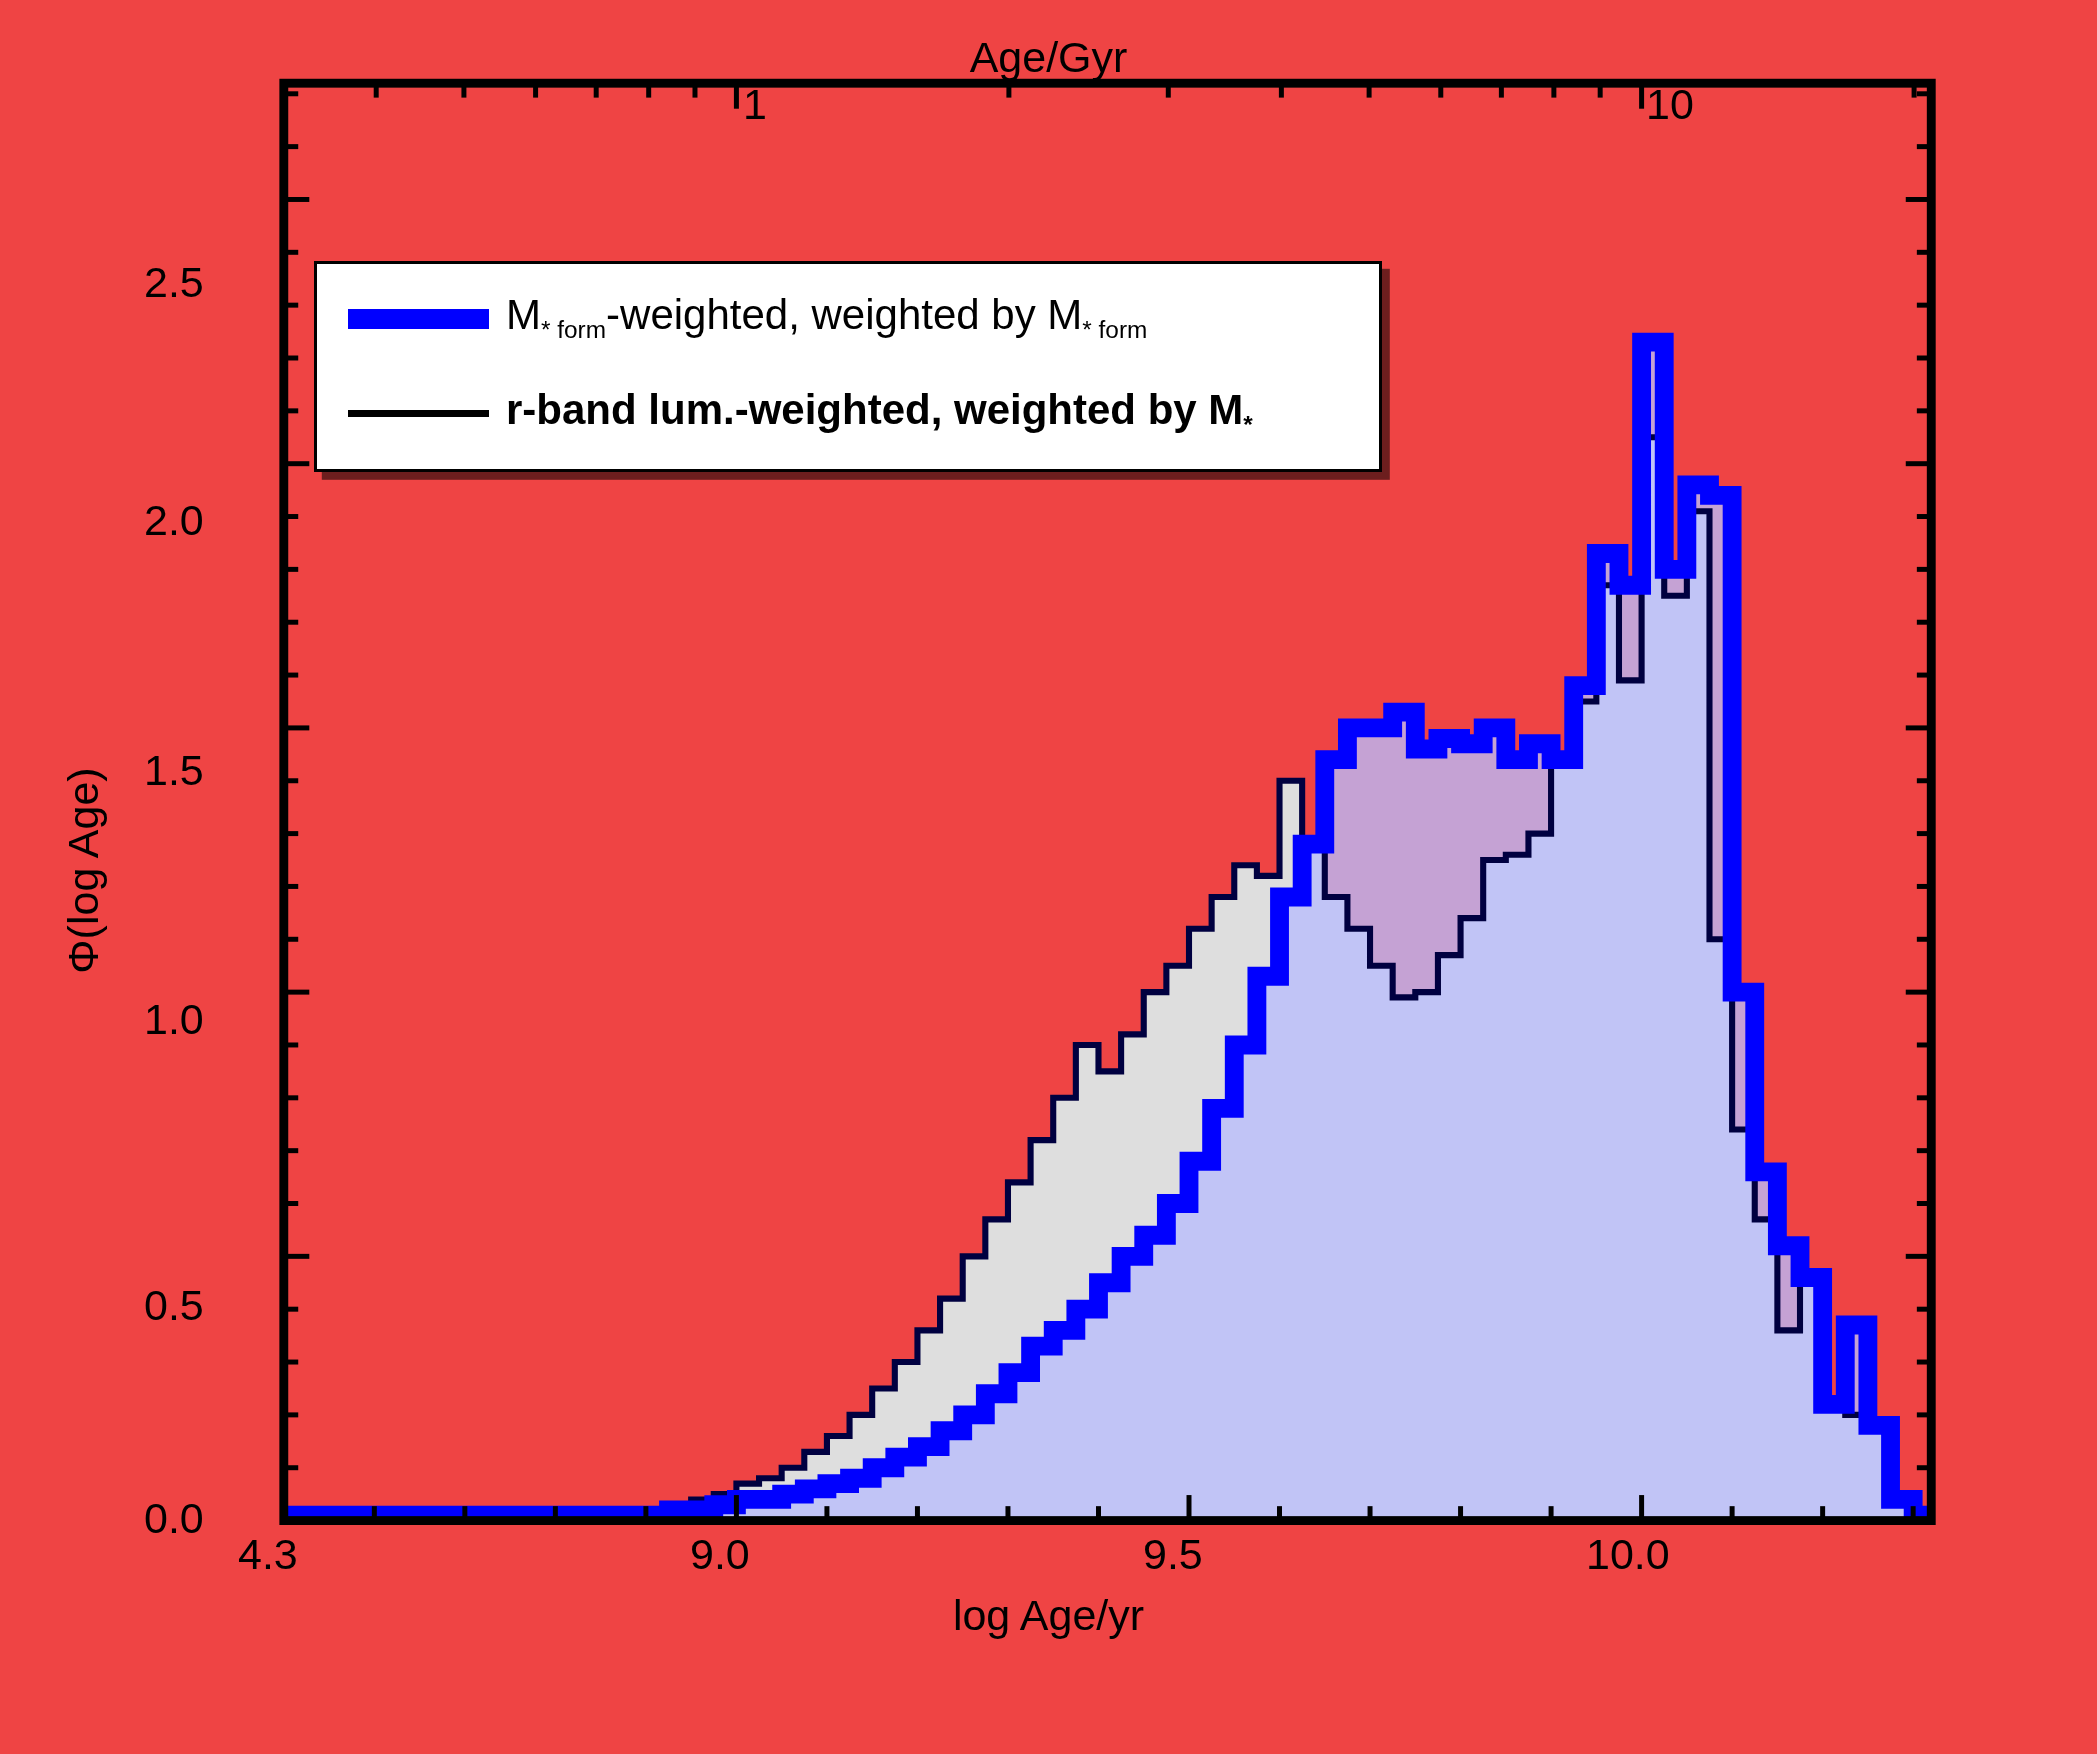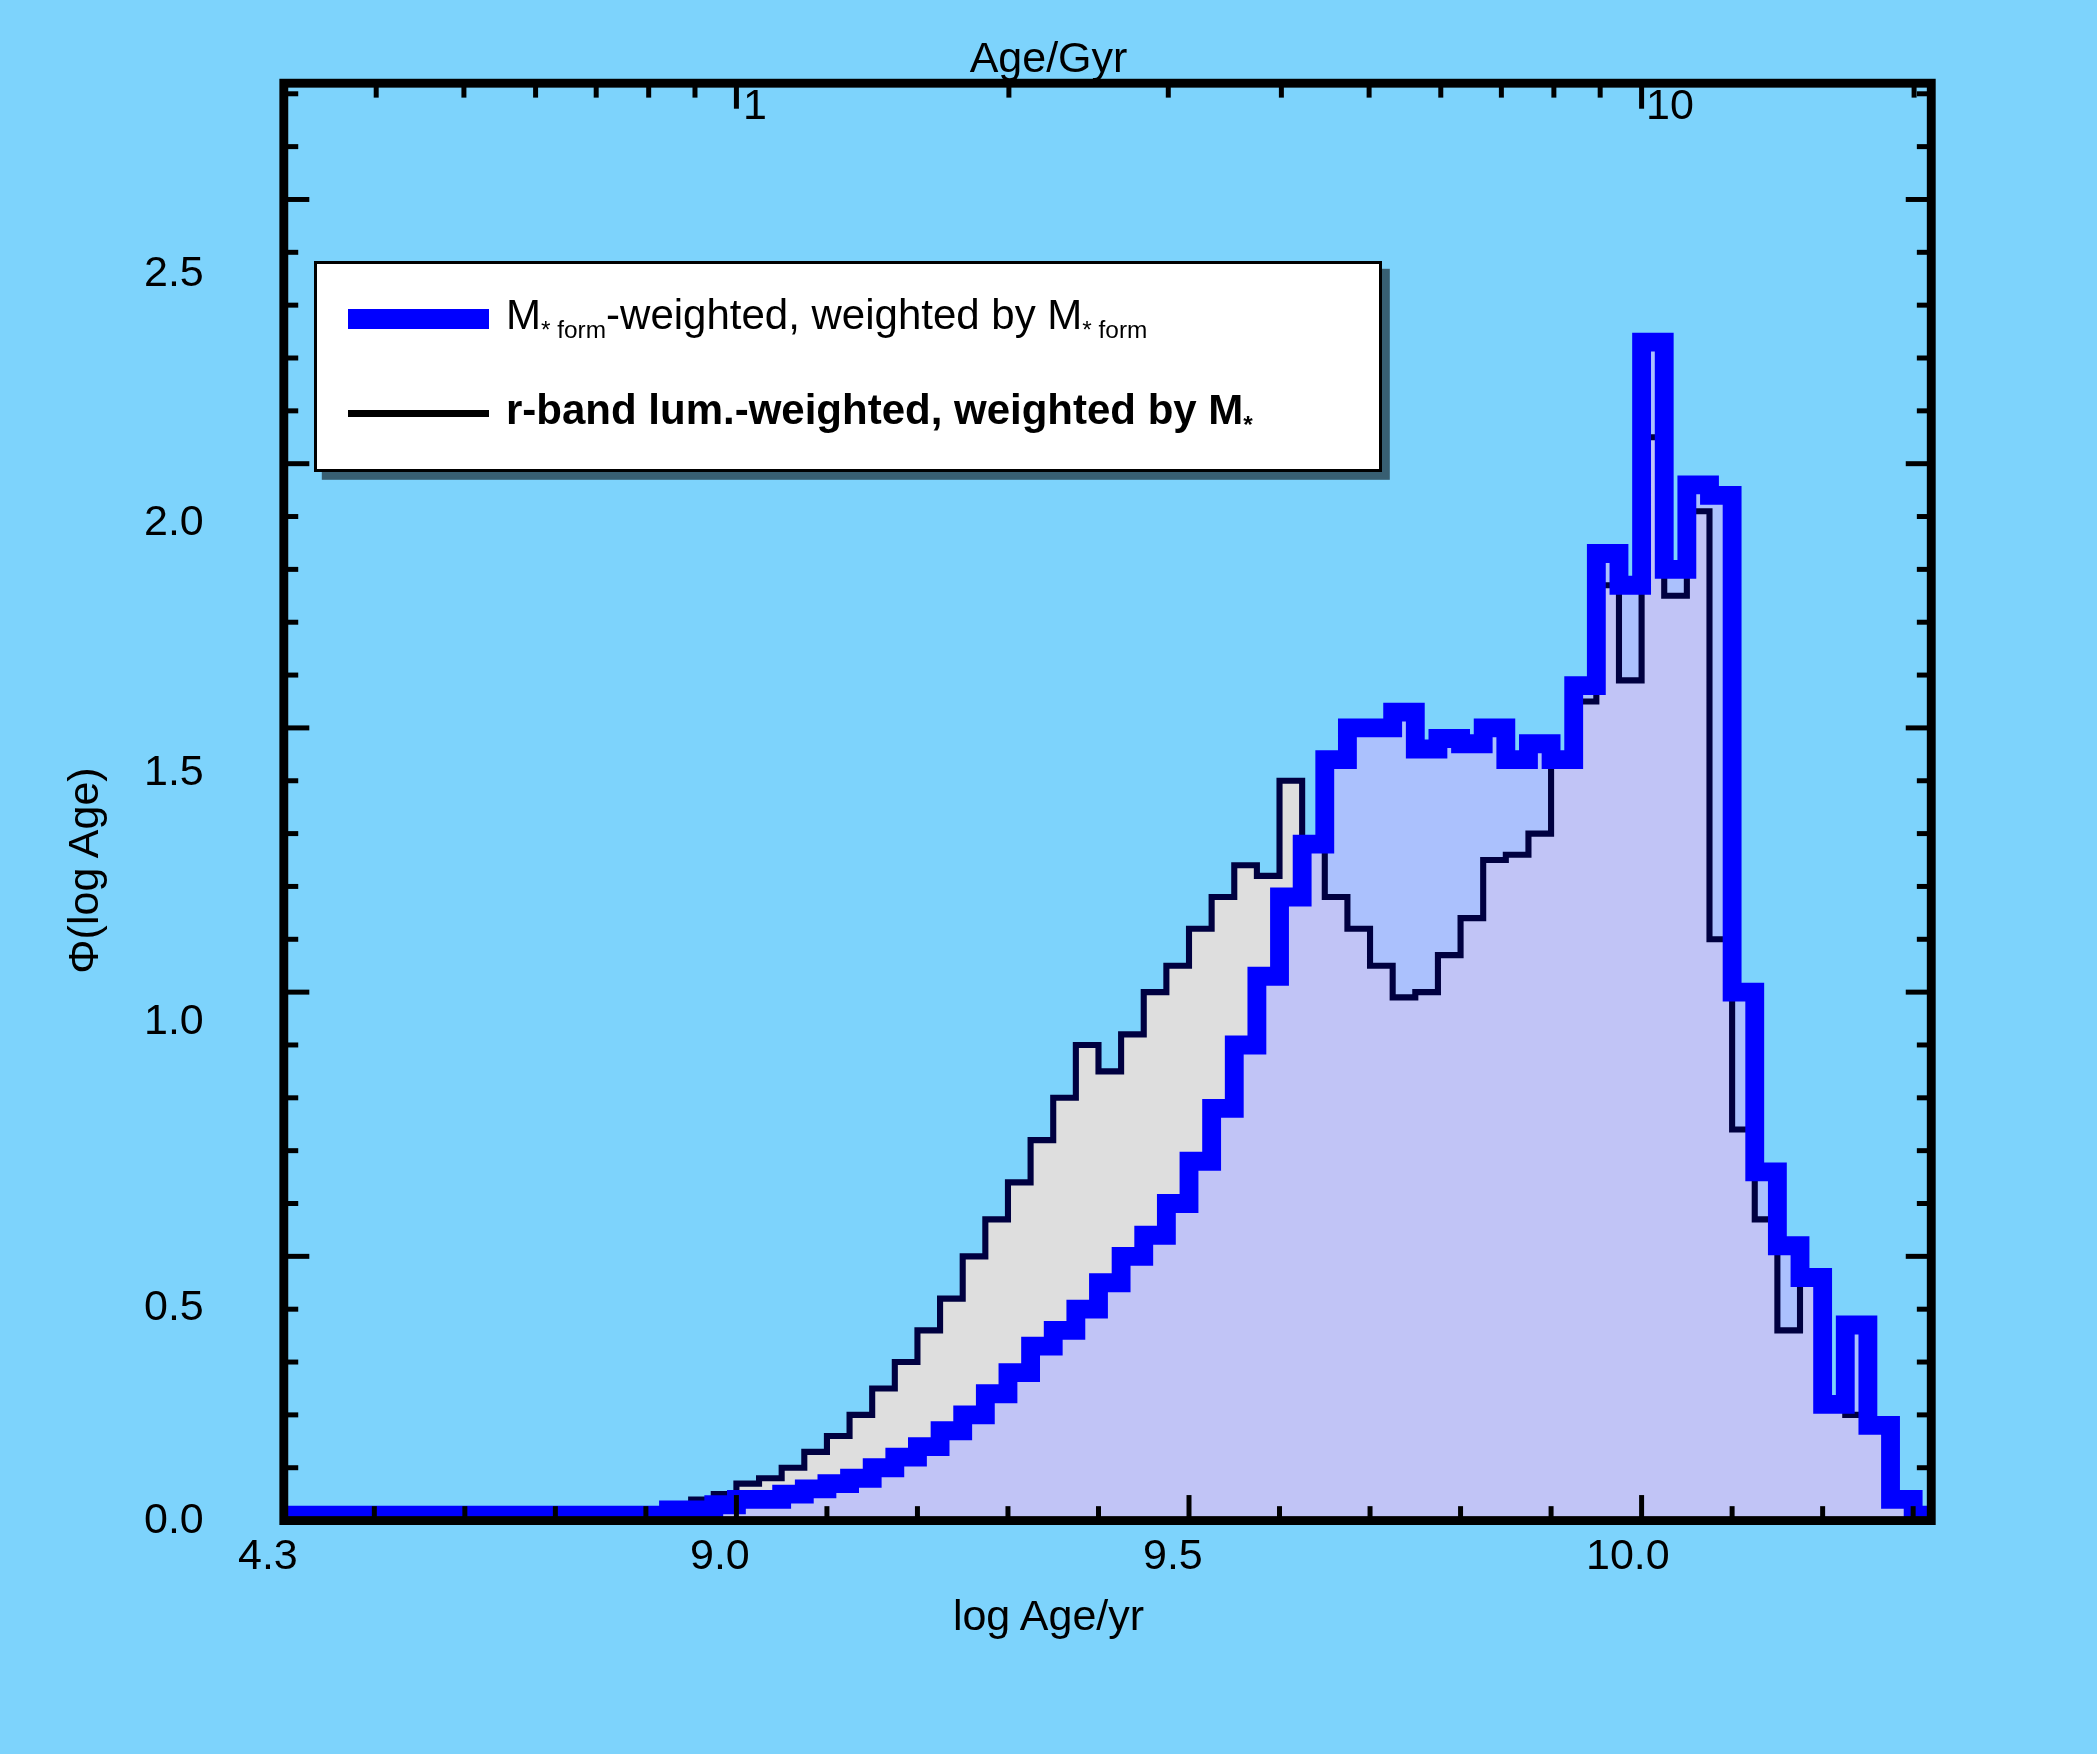--- a/index.html
+++ b/index.html
@@ -1,17 +1,17 @@
 <!DOCTYPE html>
 <html style="font-size:9px"><head>
 <meta charset="utf-8">
 <style>
   html,body{margin:0;padding:0;background:#fff;}
   body{font-family:"Liberation Sans",sans-serif;}
-  #root{position:relative;width:2097px;height:1754px;background:#7dd3fc;overflow:hidden;}
+  #root{position:relative;width:2097px;height:1754px;background:#ef4444;overflow:hidden;}
   .txt{position:absolute;white-space:nowrap;color:#000;}
   #top-axis-title{left:0;top:33px;width:2097px;text-align:center;font-size:43px;}
   #x-axis-title{left:0;top:1591px;width:2097px;text-align:center;font-size:43px;}
   #y-axis-title{position:absolute;left:-139px;top:846px;width:444px;text-align:center;font-size:43px;
                 transform:rotate(-90deg);transform-origin:center center;}
   .tick-label{position:absolute;font-size:43px;color:#000;white-space:nowrap;}
   #legend-box{position:absolute;left:314px;top:261px;width:1068px;height:211px;
               background:#ffffff;border:3.9px solid #000;box-sizing:border-box;
               box-shadow:7.8px 7.8px 0 rgba(0,0,0,0.55);}
   .legend-row{position:absolute;left:0;width:100%;height:83px;}
@@ -43,21 +43,21 @@
   <div class="tick-label" style="left:238px;top:1530px;">4.3</div>
   <div class="tick-label" style="left:690px;top:1530px;">9.0</div>
   <div class="tick-label" style="left:1143px;top:1530px;">9.5</div>
   <div class="tick-label" style="left:1586px;top:1530px;">10.0</div>
 
   <div class="tick-label" style="left:144px;top:1494px;">0.0</div>
   <div class="tick-label" style="left:144px;top:1245px;margin-top:36px;">0.5</div>
   <div class="tick-label" style="left:144px;top:995px;">1.0</div>
   <div class="tick-label" style="left:144px;top:746px;">1.5</div>
   <div class="tick-label" style="left:144px;top:496px;">2.0</div>
-  <div class="tick-label" style="left:144px;top:247px;">2.5</div>
+  <div class="tick-label" style="left:144px;top:258px;">2.5</div>
 
   <svg id="plot-svg" width="2097" height="1754" viewBox="0 0 3783 3164">
     <g id="series-layer">
         <defs>
           <clipPath id="plotclip">
             <rect x="512" y="150" width="2972" height="2593"></rect>
           </clipPath>
         </defs>
         <g clip-path="url(#plotclip)">
           <path d="M512.00,2733.47 L552.82,2733.47 L552.82,2733.47 L593.65,2733.47 L593.65,2733.47 L634.47,2733.47 L634.47,2733.47 L675.30,2733.47 L675.30,2733.47 L716.12,2733.47 L716.12,2733.47 L756.95,2733.47 L756.95,2733.47 L797.77,2733.47 L797.77,2733.47 L838.59,2733.47 L838.59,2733.47 L879.42,2733.47 L879.42,2733.47 L920.24,2733.47 L920.24,2733.47 L961.07,2733.47 L961.07,2733.47 L1001.89,2733.47 L1001.89,2733.47 L1042.71,2733.47 L1042.71,2733.47 L1083.54,2733.47 L1083.54,2733.47 L1124.36,2733.47 L1124.36,2733.47 L1165.19,2733.47 L1165.19,2723.93 L1206.01,2723.93 L1206.01,2714.40 L1246.84,2714.40 L1246.84,2704.87 L1287.66,2704.87 L1287.66,2695.33 L1328.48,2695.33 L1328.48,2676.27 L1369.31,2676.27 L1369.31,2666.74 L1410.13,2666.74 L1410.13,2647.67 L1450.96,2647.67 L1450.96,2619.07 L1491.78,2619.07 L1491.78,2590.47 L1532.60,2590.47 L1532.60,2552.34 L1573.43,2552.34 L1573.43,2504.67 L1614.25,2504.67 L1614.25,2457.01 L1655.08,2457.01 L1655.08,2399.81 L1695.90,2399.81 L1695.90,2342.61 L1736.73,2342.61 L1736.73,2266.35 L1777.55,2266.35 L1777.55,2199.61 L1818.37,2199.61 L1818.37,2132.88 L1859.20,2132.88 L1859.20,2056.62 L1900.02,2056.62 L1900.02,1980.35 L1940.85,1980.35 L1940.85,1885.02 L1981.67,1885.02 L1981.67,1932.69 L2022.49,1932.69 L2022.49,1865.96 L2063.32,1865.96 L2063.32,1789.69 L2104.14,1789.69 L2104.14,1742.03 L2144.97,1742.03 L2144.97,1675.29 L2185.79,1675.29 L2185.79,1618.10 L2226.62,1618.10 L2226.62,1560.90 L2267.44,1560.90 L2267.44,1579.96 L2308.26,1579.96 L2308.26,1408.37 L2349.09,1408.37 L2349.09,1532.30 L2389.91,1532.30 L2389.91,1618.10 L2430.74,1618.10 L2430.74,1675.29 L2471.56,1675.29 L2471.56,1742.03 L2512.38,1742.03 L2512.38,1799.22 L2553.21,1799.22 L2553.21,1789.69 L2594.03,1789.69 L2594.03,1722.96 L2634.86,1722.96 L2634.86,1656.23 L2675.68,1656.23 L2675.68,1551.36 L2716.51,1551.36 L2716.51,1541.83 L2757.33,1541.83 L2757.33,1503.70 L2798.15,1503.70 L2798.15,1379.77 L2838.98,1379.77 L2838.98,1265.37 L2879.80,1265.37 L2879.80,1055.64 L2920.63,1055.64 L2920.63,1227.24 L2961.45,1227.24 L2961.45,788.72 L3002.27,788.72 L3002.27,1074.71 L3043.10,1074.71 L3043.10,922.18 L3083.92,922.18 L3083.92,1694.36 L3124.75,1694.36 L3124.75,2037.55 L3165.57,2037.55 L3165.57,2199.61 L3206.40,2199.61 L3206.40,2399.81 L3247.22,2399.81 L3247.22,2304.48 L3288.04,2304.48 L3288.04,2533.27 L3328.87,2533.27 L3328.87,2552.34 L3369.69,2552.34 L3369.69,2571.40 L3410.52,2571.40 L3410.52,2714.40 L3451.34,2714.40 L3451.34,2733.47 L3492.16,2733.47 L3492.16,2743.00 L512.00,2743.00 Z" fill="#dedede" stroke="none"></path>

